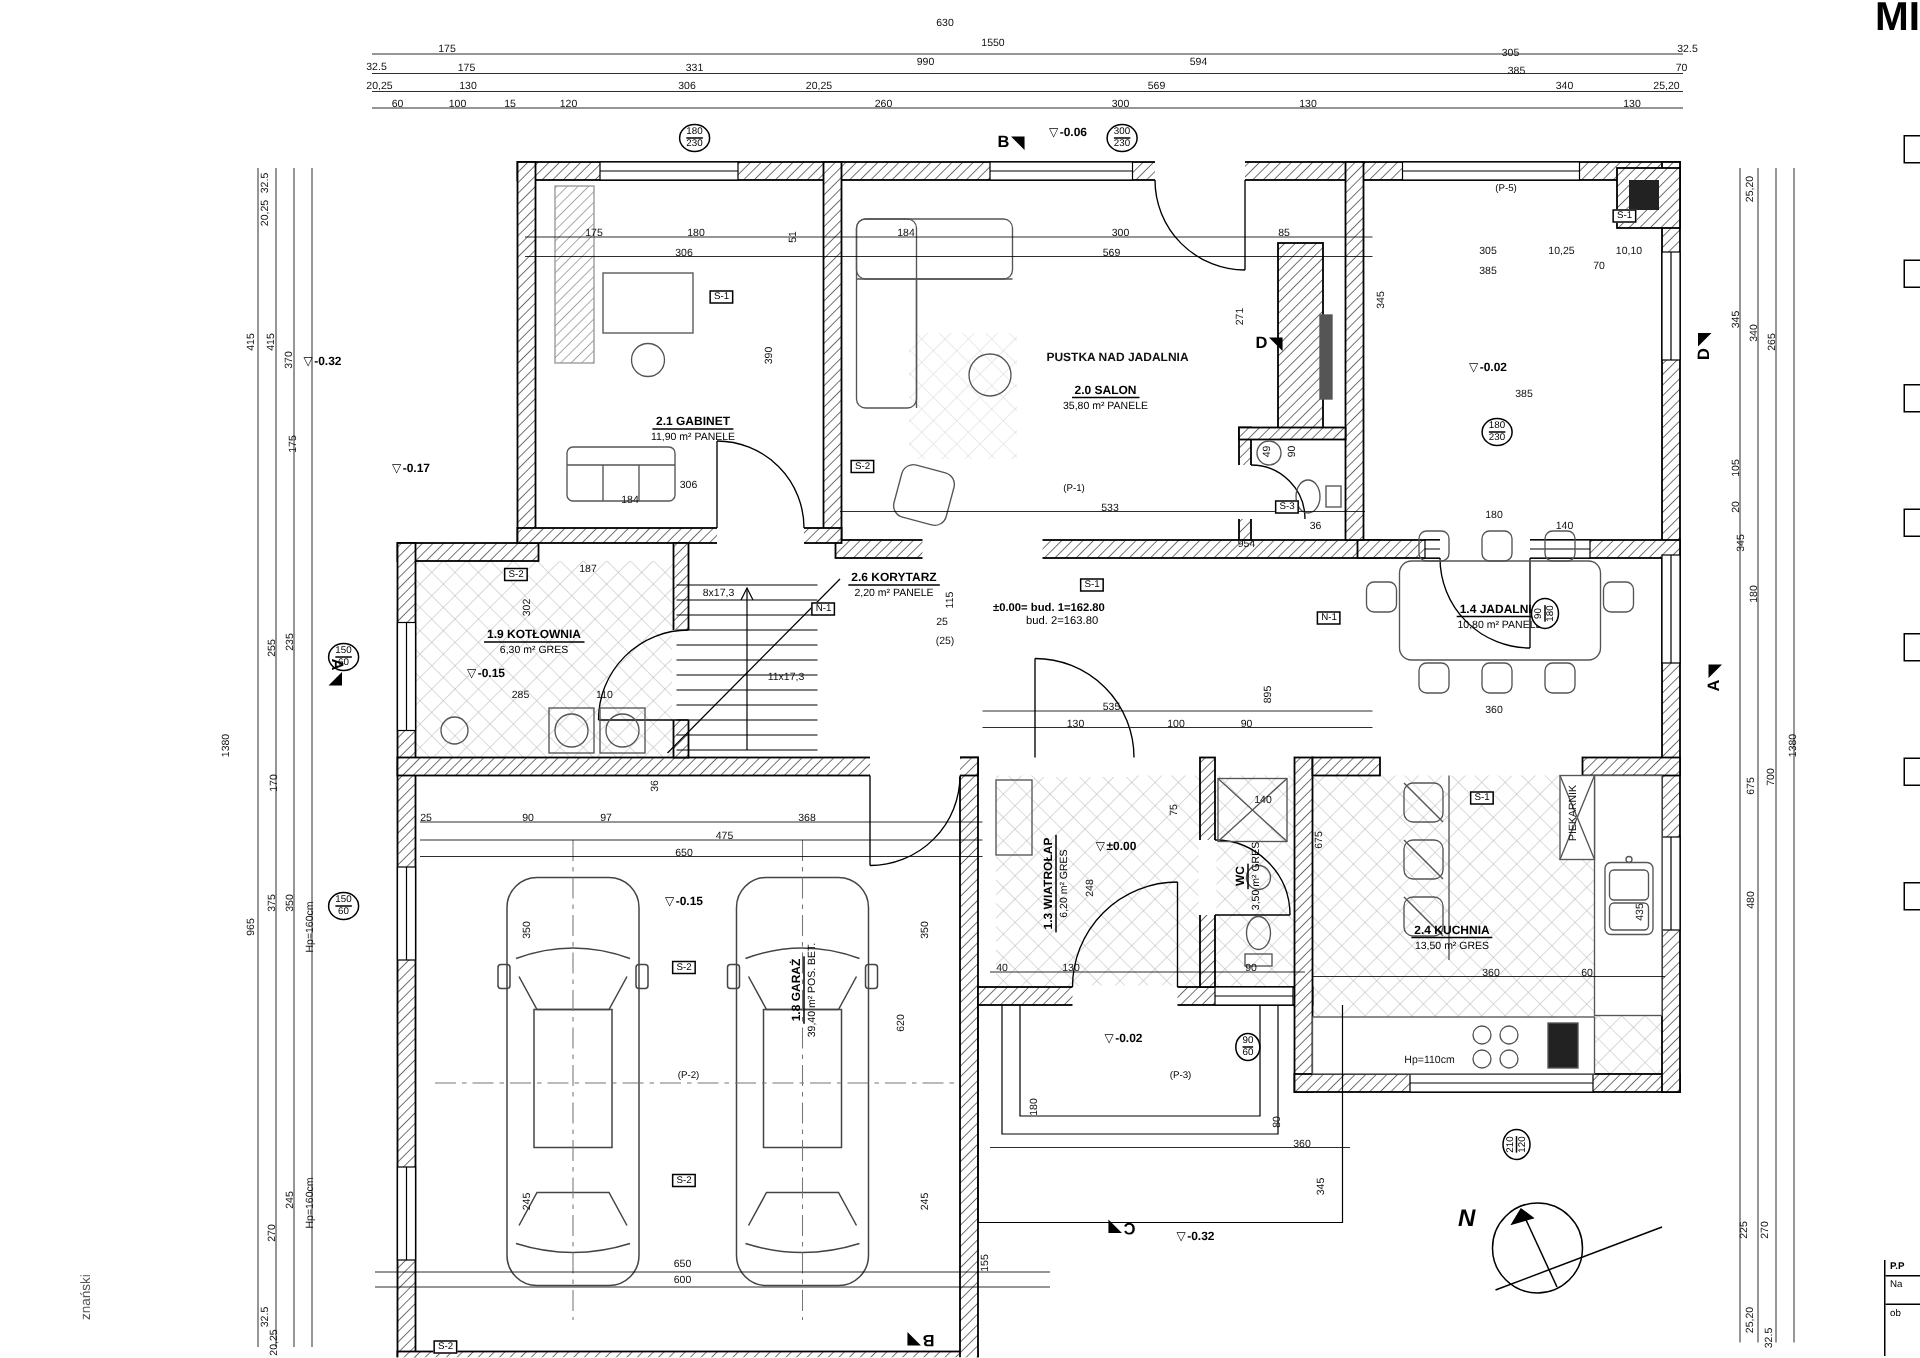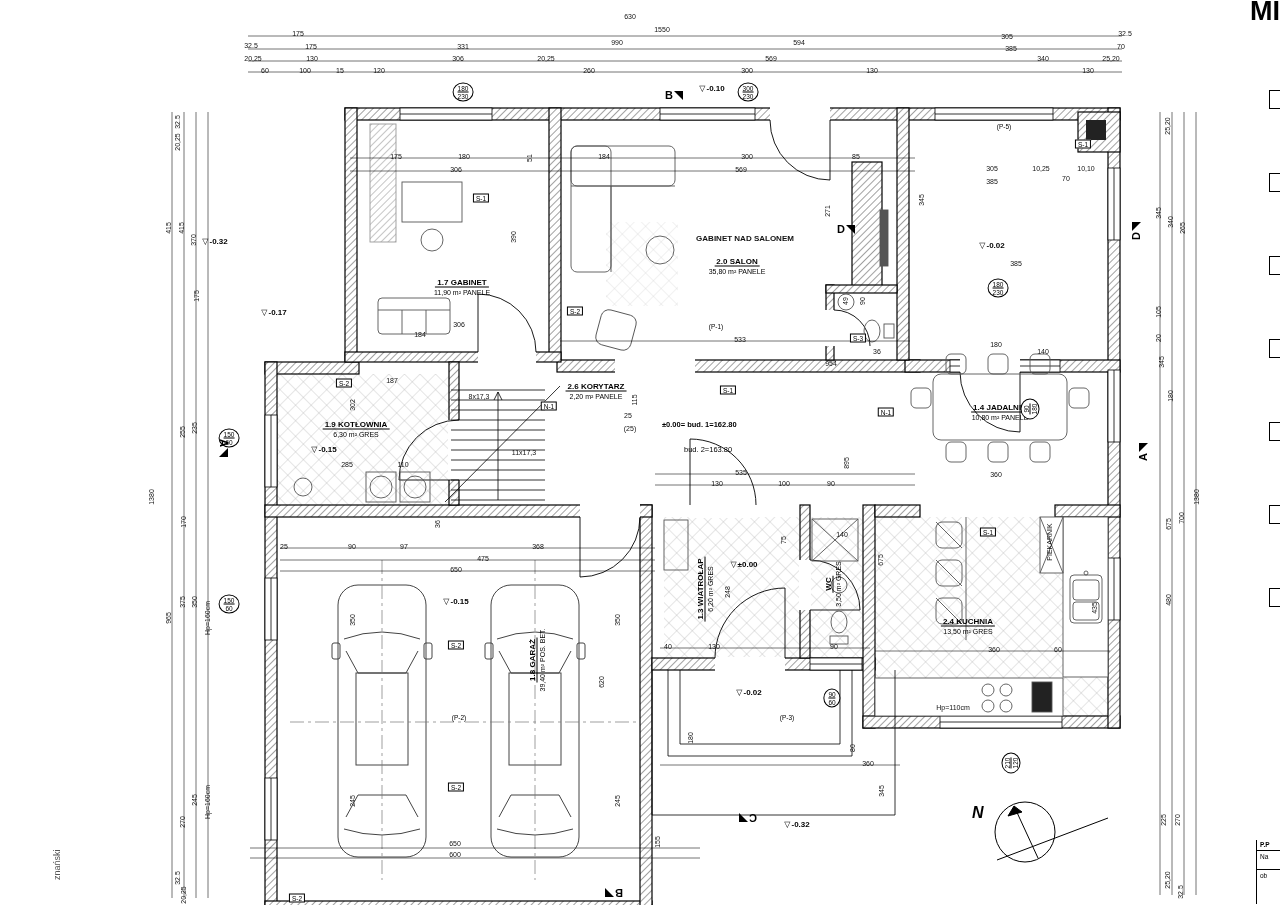--- a/index.html
+++ b/index.html
@@ -17,21 +17,21 @@
   .room .rl1{font-size:8px;font-weight:bold;border-bottom:1px solid #000;display:inline-block;padding:0 2px;}
   .room .rl2{font-size:7px;display:block;}
   .wtag{border:1px solid #000;border-radius:50%;padding:1px 4px;text-align:center;background:#fff;
         font-size:6.5px;line-height:7px;color:#000;}
   .wtag .t2{border-top:1px solid #000;display:block;}
   .stag{border:1px solid #000;background:#fff;padding:0 2px;font-size:6.5px;color:#000;}
   .ptag{font-size:6.5px;color:#000;}
   .sect{display:flex;align-items:center;gap:1px;font-size:11px;font-weight:bold;color:#000;}
   .sect .tri{width:0;height:0;border-top:9px solid #000;border-left:9px solid transparent;}
   .lvl-note{position:absolute;font-size:7.5px;font-weight:bold;color:#000;text-align:left;}
-  .lvl-note .l2{display:block;font-weight:normal;padding-left:22px;margin-top:16px;}
+  .lvl-note .l2{display:block;font-weight:normal;padding-left:22px;}
   
   #logo{position:absolute;left:8px;top:4px;width:235px;height:112px;}
   #logo-text{position:absolute;left:6px;top:84px;width:229px;color:#17345c;
              font-family:"Liberation Serif",serif;font-weight:bold;font-size:16px;
              font-variant:small-caps;letter-spacing:.5px;}
   #logo-text span{display:inline-block;}
   #logo-text span::first-letter{color:#76b82a;font-size:20px;}
   
   #corner-brand{position:absolute;right:0px;top:-4px;font-size:27px;font-weight:900;color:#000;}
   .lsq{position:absolute;left:1269px;width:14px;height:17px;border:1px solid #000;background:#fff;}
@@ -289,21 +289,21 @@
 
 <div id="title-block">
   <span class="tb-label">P.P</span>
   <span class="tb-row">Na</span>
   <span class="tb-row">ob</span>
 </div>
 
 <div id="left-margin-text">znański</div>
 <div id="north-letter">N</div>
 
-<div class="lvl-note" style="left:662px;top:420px">
+<div class="lvl-note" style="left:662px;top:400px">
   <span class="l1">±0.00= bud. 1=162.80</span>
   <span class="l2">bud. 2=163.80</span>
 </div>
 
 <div id="labels">
       <div class="abs dim" style="left: 630px; top: 16px;">630</div>
       <div class="abs dim" style="left: 662px; top: 29px;">1550</div>
       <div class="abs dim" style="left: 298px; top: 33px;">175</div>
       <div class="abs dim" style="left: 617px; top: 42px;">990</div>
       <div class="abs dim" style="left: 799px; top: 42px;">594</div>
@@ -422,38 +422,38 @@
       <div class="abs dim" style="left: 727px; top: 592px; --r: -90deg;">248</div>
       <div class="abs dim" style="left: 714px; top: 646px;">130</div>
       <div class="abs dim" style="left: 668px; top: 646px;">40</div>
       <div class="abs dim" style="left: 783px; top: 540px; --r: -90deg;">75</div>
       <div class="abs dim" style="left: 842px; top: 534px;">140</div>
       <div class="abs dim" style="left: 834px; top: 646px;">90</div>
       <div class="abs dim" style="left: 880px; top: 560px; --r: -90deg;">675</div>
       <div class="abs dim" style="left: 1094px; top: 608px; --r: -90deg;">435</div>
       <div class="abs dim" style="left: 994px; top: 649px;">360</div>
       <div class="abs dim" style="left: 1058px; top: 649px;">60</div>
-      <div class="abs big-note" style="left: 745px; top: 238px;">GABINET NAD SALONEM</div>
+      <div class="abs big-note" style="left: 745px; top: 238px;">PUSTKA NAD JADALNIA</div>
       <div class="abs note" style="left: 479px; top: 396px;">8x17,3</div>
       <div class="abs note" style="left: 524px; top: 452px;">11x17,3</div>
       <div class="abs note" style="left: 630px; top: 428px;">(25)</div>
       <div class="abs note" style="left: 207px; top: 618px; --r: -90deg;">Hp=160cm</div>
       <div class="abs note" style="left: 207px; top: 802px; --r: -90deg;">Hp=160cm</div>
       <div class="abs note" style="left: 953px; top: 707px;">Hp=110cm</div>
       <div class="abs note" style="left: 1049px; top: 542px; --r: -90deg;">PIEKARNIK</div>
-      <div class="abs level" style="left: 712px; top: 88px;"><span class="tri">▽</span><span>-0.10</span></div>
+      <div class="abs level" style="left: 712px; top: 88px;"><span class="tri">▽</span><span>-0.06</span></div>
       <div class="abs level" style="left: 215px; top: 241px;"><span class="tri">▽</span><span>-0.32</span></div>
       <div class="abs level" style="left: 274px; top: 312px;"><span class="tri">▽</span><span>-0.17</span></div>
       <div class="abs level" style="left: 992px; top: 245px;"><span class="tri">▽</span><span>-0.02</span></div>
       <div class="abs level" style="left: 324px; top: 449px;"><span class="tri">▽</span><span>-0.15</span></div>
       <div class="abs level" style="left: 456px; top: 601px;"><span class="tri">▽</span><span>-0.15</span></div>
       <div class="abs level" style="left: 744px; top: 564px;"><span class="tri">▽</span><span>±0.00</span></div>
       <div class="abs level" style="left: 749px; top: 692px;"><span class="tri">▽</span><span>-0.02</span></div>
       <div class="abs level" style="left: 797px; top: 824px;"><span class="tri">▽</span><span>-0.32</span></div>
-      <div class="abs room" style="left: 462px; top: 283px;"><span class="rl1">1.7  GABINET</span><span class="rl2">11,90 m²  PANELE</span></div>
+      <div class="abs room" style="left: 462px; top: 283px;"><span class="rl1">2.1  GABINET</span><span class="rl2">11,90 m²  PANELE</span></div>
       <div class="abs room" style="left: 737px; top: 262px;"><span class="rl1">2.0  SALON</span><span class="rl2">35,80 m²  PANELE</span></div>
       <div class="abs room" style="left: 596px; top: 387px;"><span class="rl1">2.6  KORYTARZ</span><span class="rl2">2,20 m²  PANELE</span></div>
       <div class="abs room" style="left: 356px; top: 425px;"><span class="rl1">1.9  KOTŁOWNIA</span><span class="rl2">6,30 m²  GRES</span></div>
       <div class="abs room" style="left: 1000px; top: 408px;"><span class="rl1">1.4  JADALNIA</span><span class="rl2">10,80 m²  PANELE</span></div>
       <div class="abs room" style="left: 968px; top: 622px;"><span class="rl1">2.4  KUCHNIA</span><span class="rl2">13,50 m²  GRES</span></div>
       <div class="abs room" style="left: 533px; top: 660px; --r: -90deg;"><span class="rl1">1.8  GARAŻ</span><span class="rl2">39,40 m²  POS. BET.</span></div>
       <div class="abs room" style="left: 701px; top: 589px; --r: -90deg;"><span class="rl1">1.3  WIATROŁAP</span><span class="rl2">6,20 m²  GRES</span></div>
       <div class="abs room" style="left: 829px; top: 584px; --r: -90deg;"><span class="rl1">WC</span><span class="rl2">3,50 m²  GRES</span></div>
       <div class="abs wtag" style="left: 463px; top: 92px;"><span>180</span><span class="t2">230</span></div>
       <div class="abs wtag" style="left: 748px; top: 92px;"><span>300</span><span class="t2">230</span></div>

